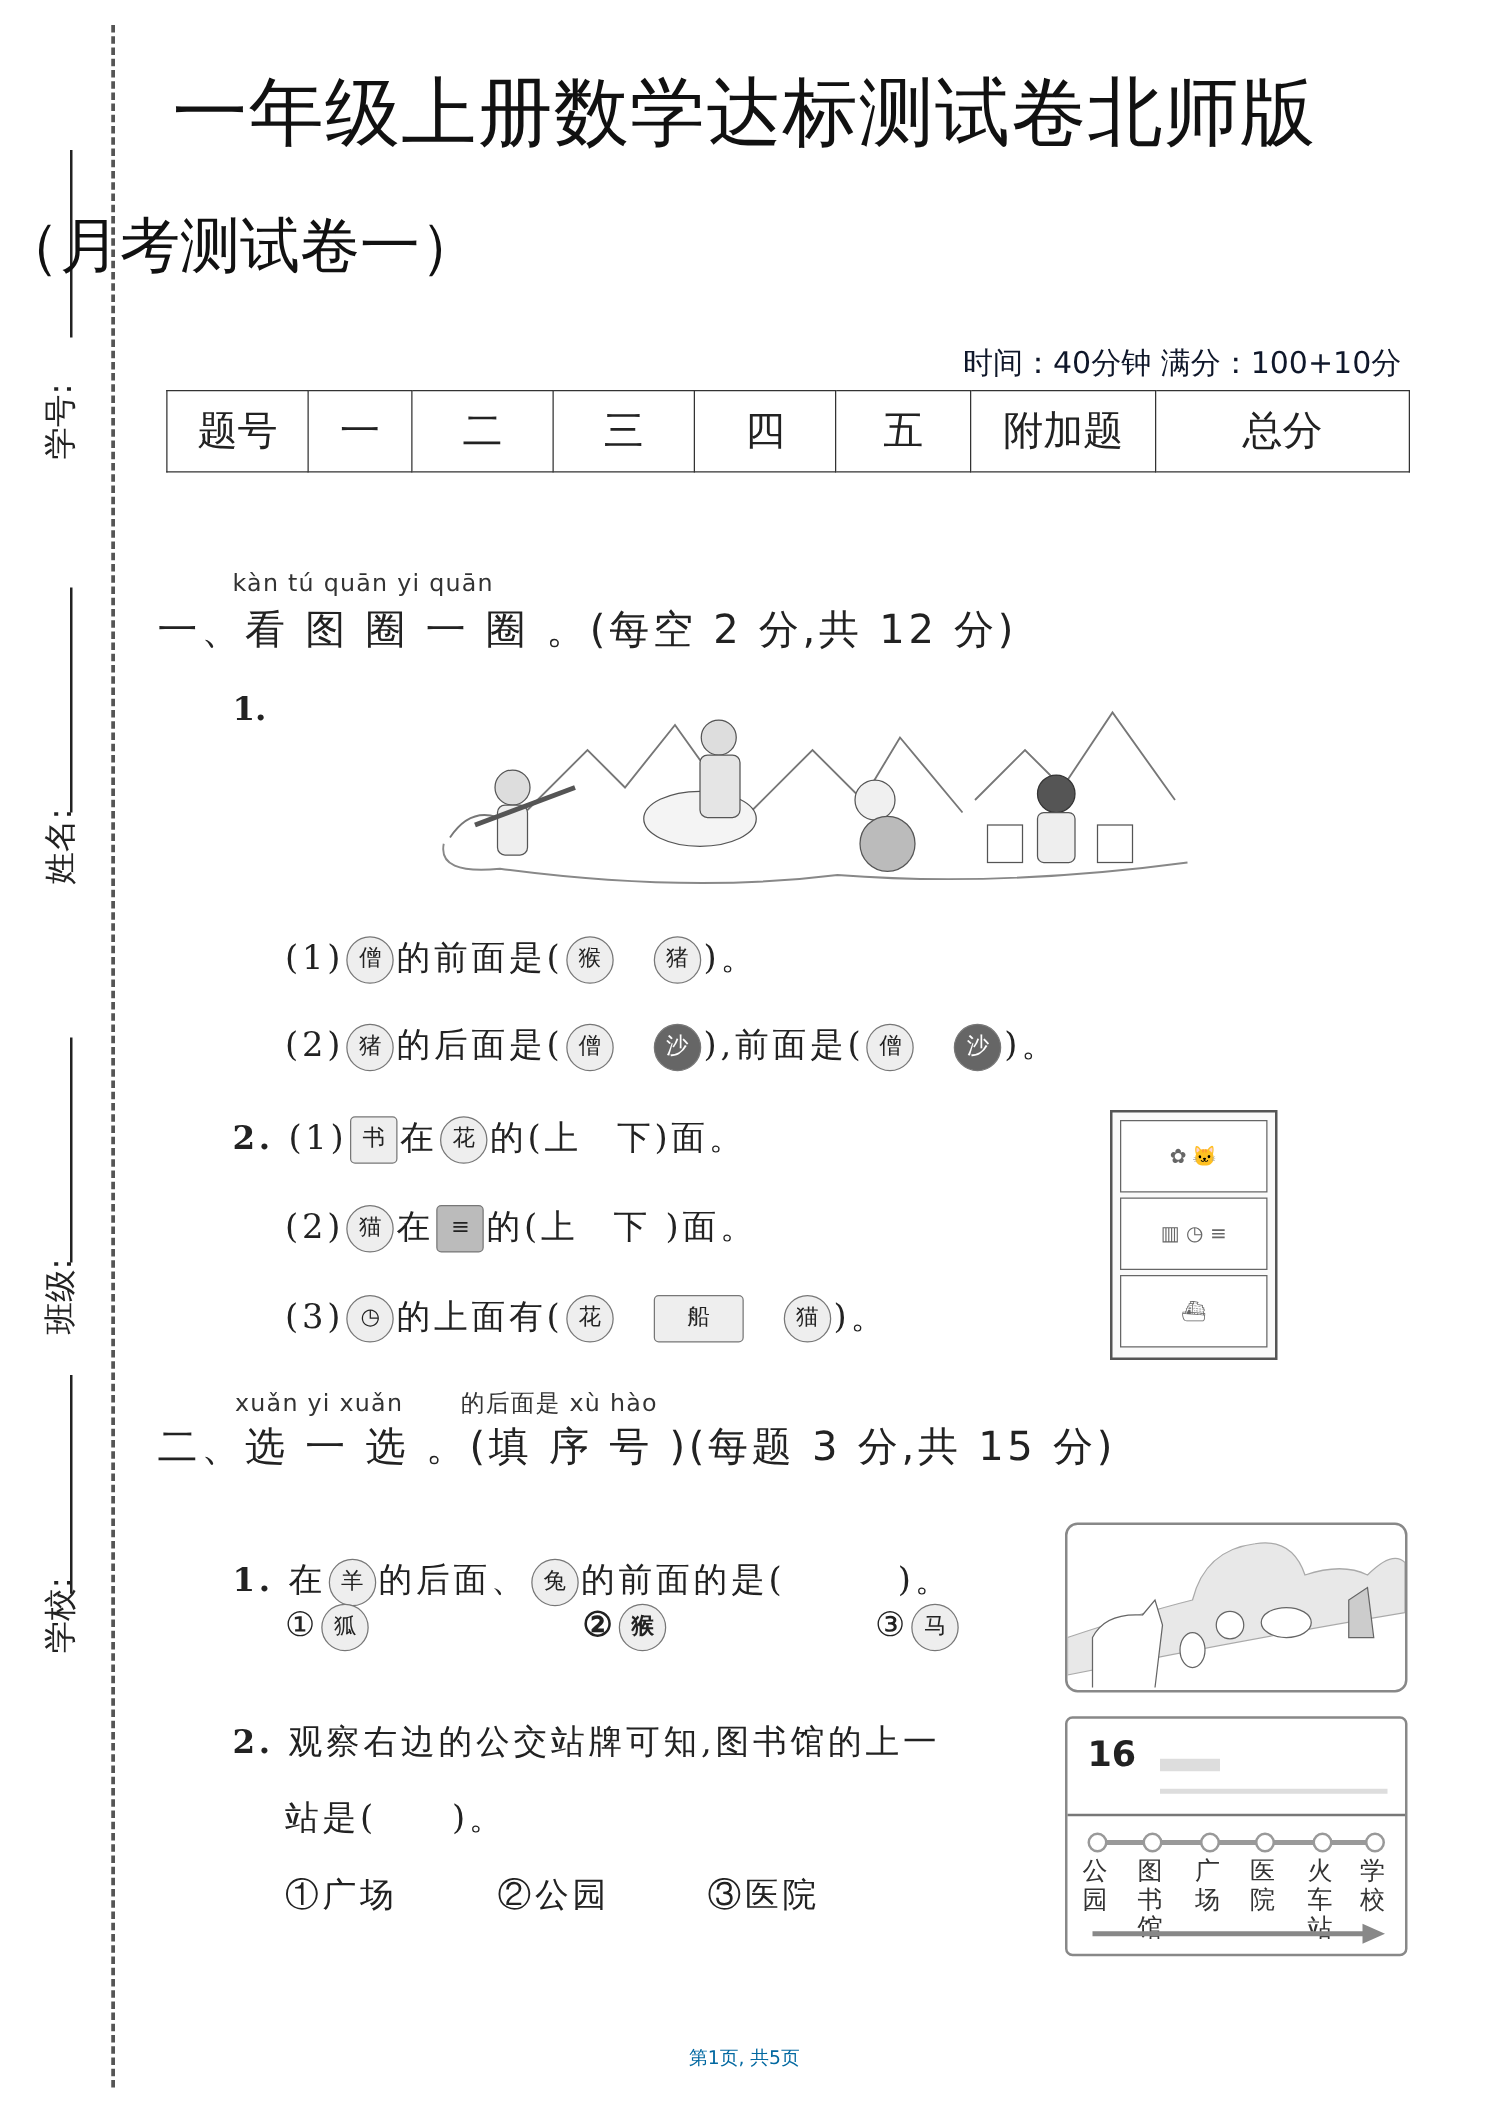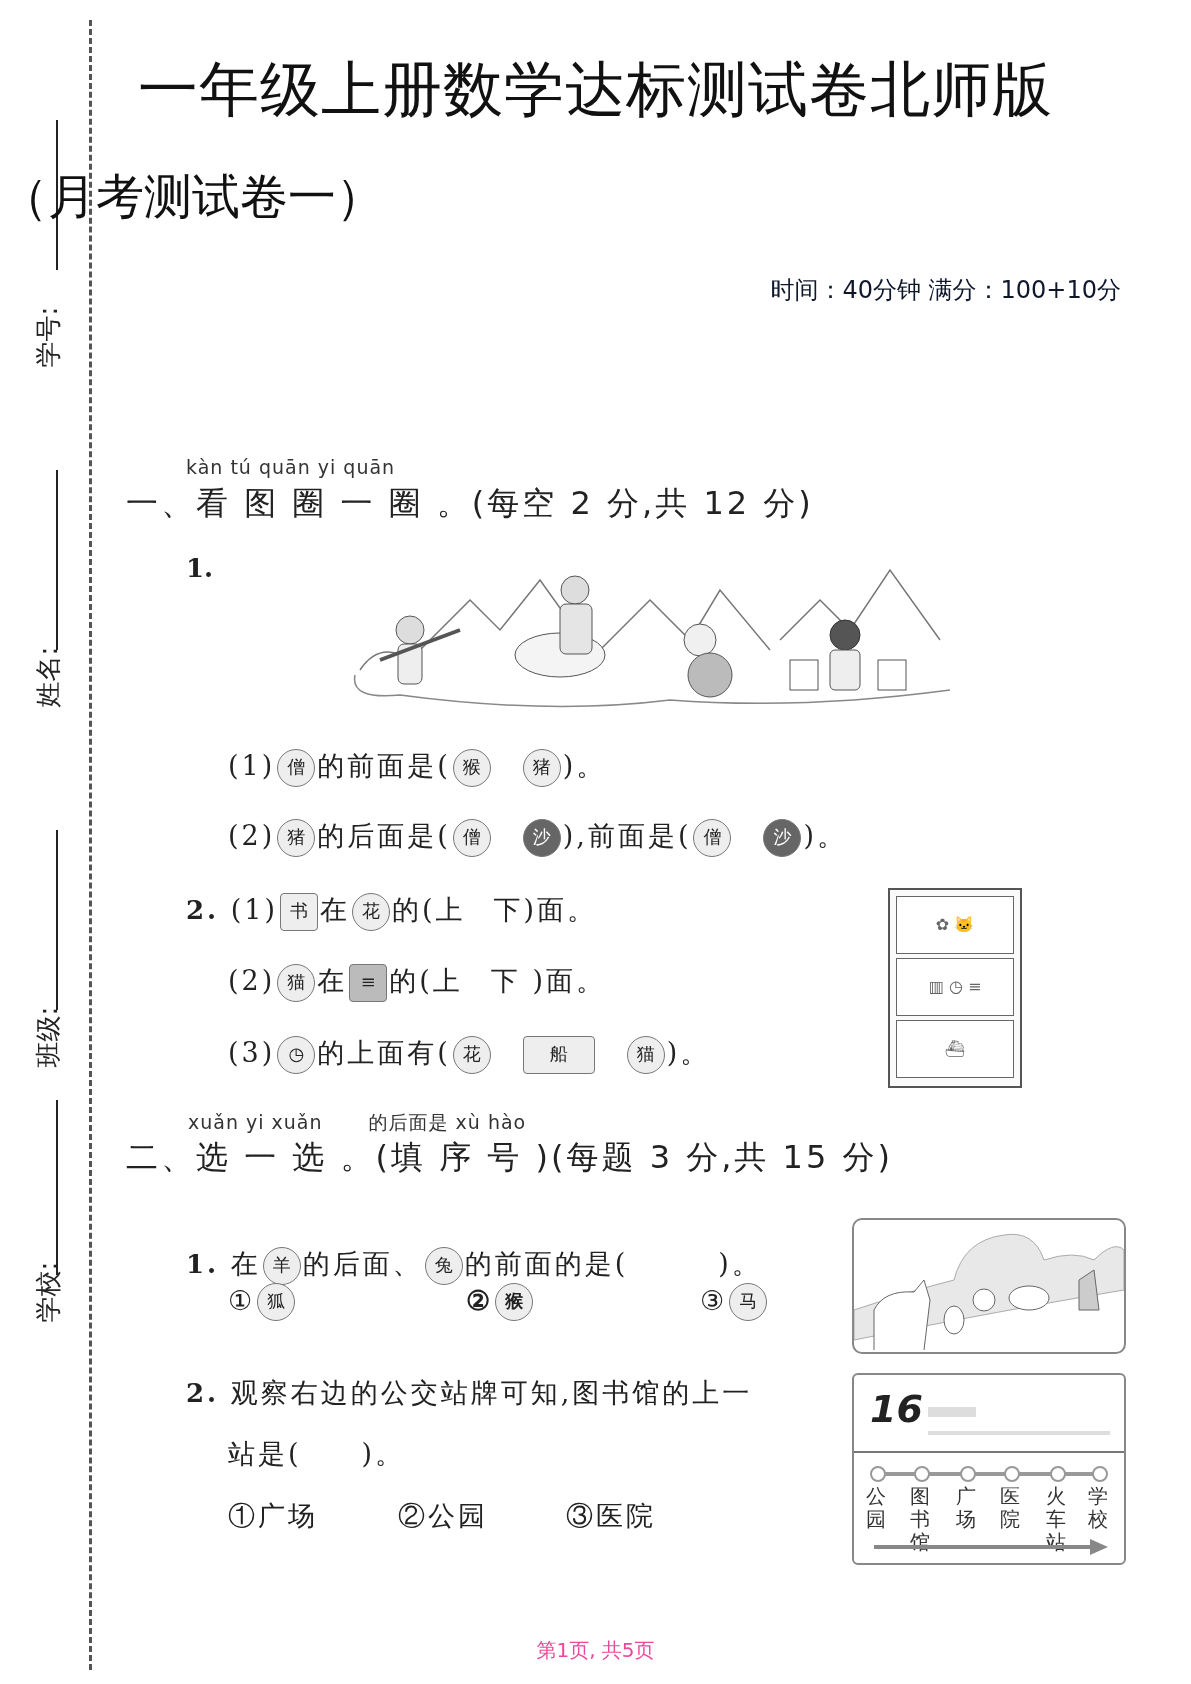--- a/index.html
+++ b/index.html
@@ -40,33 +40,33 @@
   .gap { display:inline-block; width:28px; }
 
   .illus { position:absolute; border:0; }
   .scene1 { left:350px; top:560px; width:610px; height:160px; }
   .shelf { left:888px; top:888px; width:130px; height:196px; border:2px solid #555; background:#fafafa; }
   .shelf .tier { position:absolute; left:6px; right:6px; height:56px; border:1.5px solid #666; background:#fff;
                  font-size:16px; text-align:center; line-height:56px; color:#666; }
   .animals { left:852px; top:1218px; width:270px; height:132px; border:2px solid #888; border-radius:10px; background:#fff; overflow:hidden; }
   .bus { left:852px; top:1373px; width:270px; height:188px; border:2px solid #888; border-radius:6px; background:#fff; }
   .bus .top { height:76px; border-bottom:2px solid #777; position:relative; }
-  .bus .num { position:absolute; left:16px; top:12px; font-size:38px; font-weight:bold;
-              font-family:"DejaVu Sans","Liberation Sans",sans-serif; color:#222;font-style:italic; }
+  .bus .num { position:absolute; left:16px; top:12px; font-size:28px; font-weight:bold;
+              font-family:"DejaVu Sans","Liberation Sans",sans-serif; color:#222; }
   .bus .bar1 { position:absolute; left:74px; top:32px; width:48px; height:10px; background:#ddd; }
   .bus .bar2 { position:absolute; left:74px; top:56px; width:182px; height:4px; background:#ddd; }
   .bus .track { position:absolute; left:22px; top:97px; width:226px; height:4px; background:#999; }
   .bus .dot { position:absolute; top:91px; width:12px; height:12px; border-radius:50%; border:2px solid #999; background:#fff; }
   .bus .stn { position:absolute; top:110px; width:20px; font-size:20px; line-height:23px; color:#333; text-align:center; }
   .bus .arrow { position:absolute; left:20px; top:170px; width:220px; height:4px; background:#888; }
   .bus .arrowhead { position:absolute; left:236px; top:164px; width:0; height:0;
                     border-top:8px solid transparent; border-bottom:8px solid transparent; border-left:18px solid #888; }
 
-  .footer { left:0; width:1191px; top:1637px; text-align:center; font-size:20px;
-            font-family:"DejaVu Sans","Liberation Sans",sans-serif; color:#ec4899; }
+  .footer { left:0; width:1191px; top:1637px; text-align:center; font-size:15px;
+            font-family:"DejaVu Sans","Liberation Sans",sans-serif; color:#0369a1; }
 </style>
 </head>
 <body>
 
 <div class="dash-line"></div>
 
 <div class="bind-line" style="top:120px;height:150px;"></div>
 <div class="bind-label" style="top:330px;">学号:</div>
 
 <div class="bind-line" style="top:470px;height:180px;"></div>
@@ -77,20 +77,30 @@
 
 <div class="bind-line" style="top:1100px;height:175px;"></div>
 <div class="bind-label" style="top:1285px;">学校:</div>
 
 <div class="abs title">一年级上册数学达标测试卷北师版</div>
 <div class="abs subtitle">（月考测试卷一）</div>
 <div class="abs meta">时间：40分钟  满分：100+10分</div>
 
 <table class="score">
   <tbody>
+      <tr class="r1">
+    <td style="width:110px">题号</td>
+    <td style="width:80px">一</td>
+    <td style="width:110px">二</td>
+    <td style="width:110px">三</td>
+    <td style="width:110px">四</td>
+    <td style="width:105px">五</td>
+    <td style="width:145px">附加题</td>
+    <td>总分</td>
+  </tr>
 </tbody>
   </table>
 
 <div class="abs pinyin" style="left:186px;top:456px;">kàn  tú  quān  yi  quān</div>
 <div class="abs sec" style="left:126px;top:482px;">
   <span>一、看 图 圈 一 圈 。</span><span>(每空 2 分,共 12 分)</span>
 </div>
 
 <div class="abs qnum" style="left:186px;top:553px;">1.</div>
 

